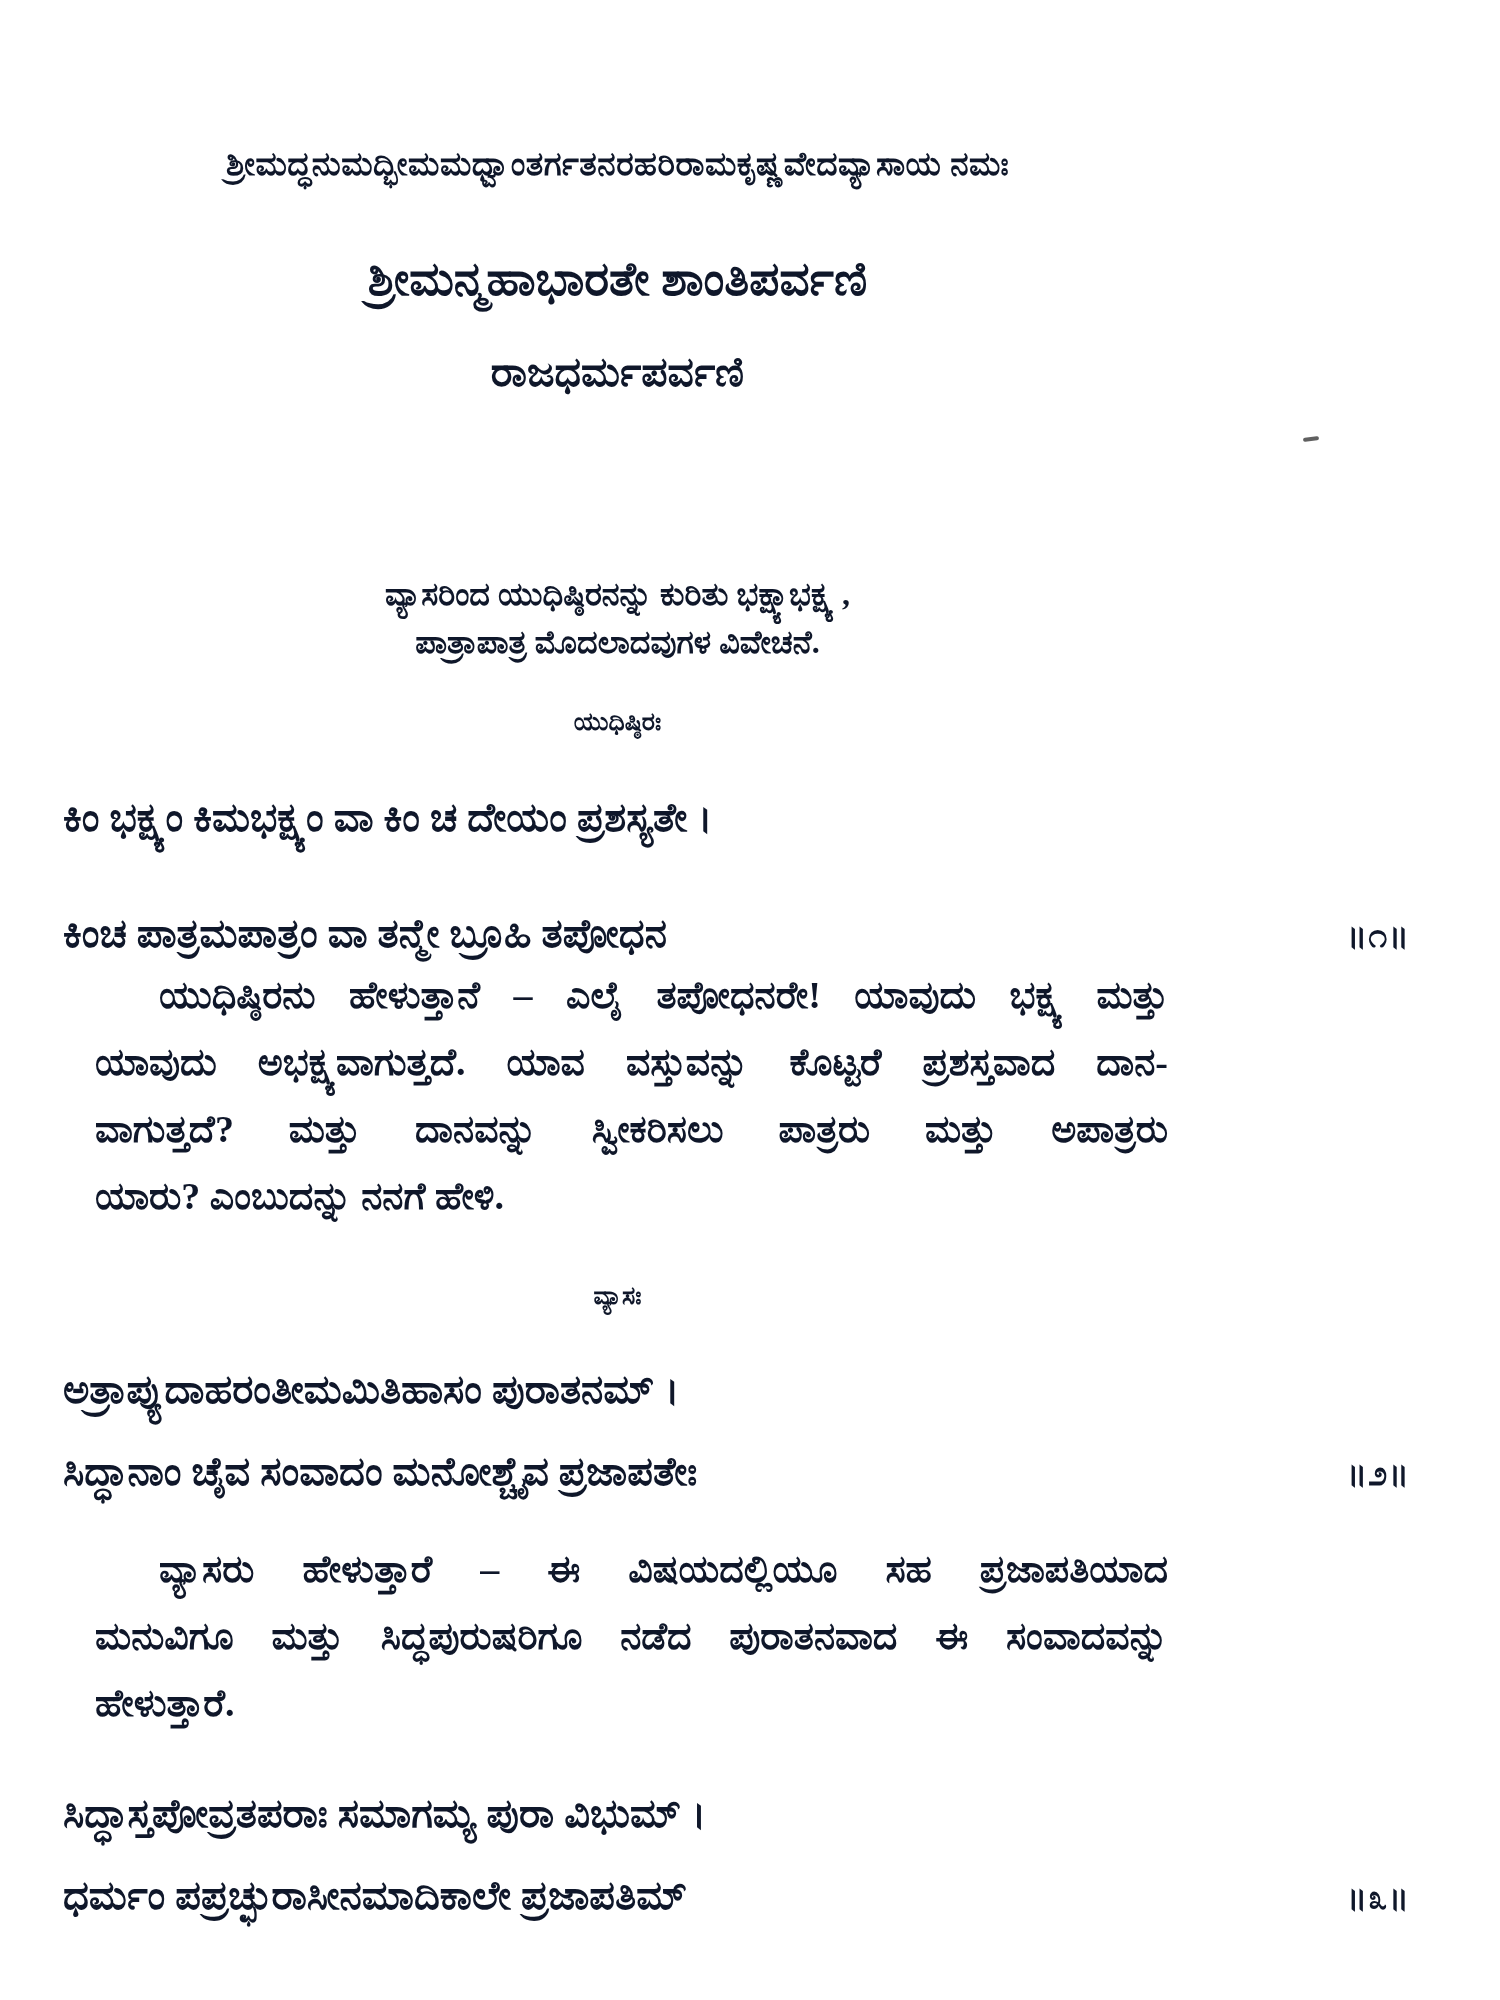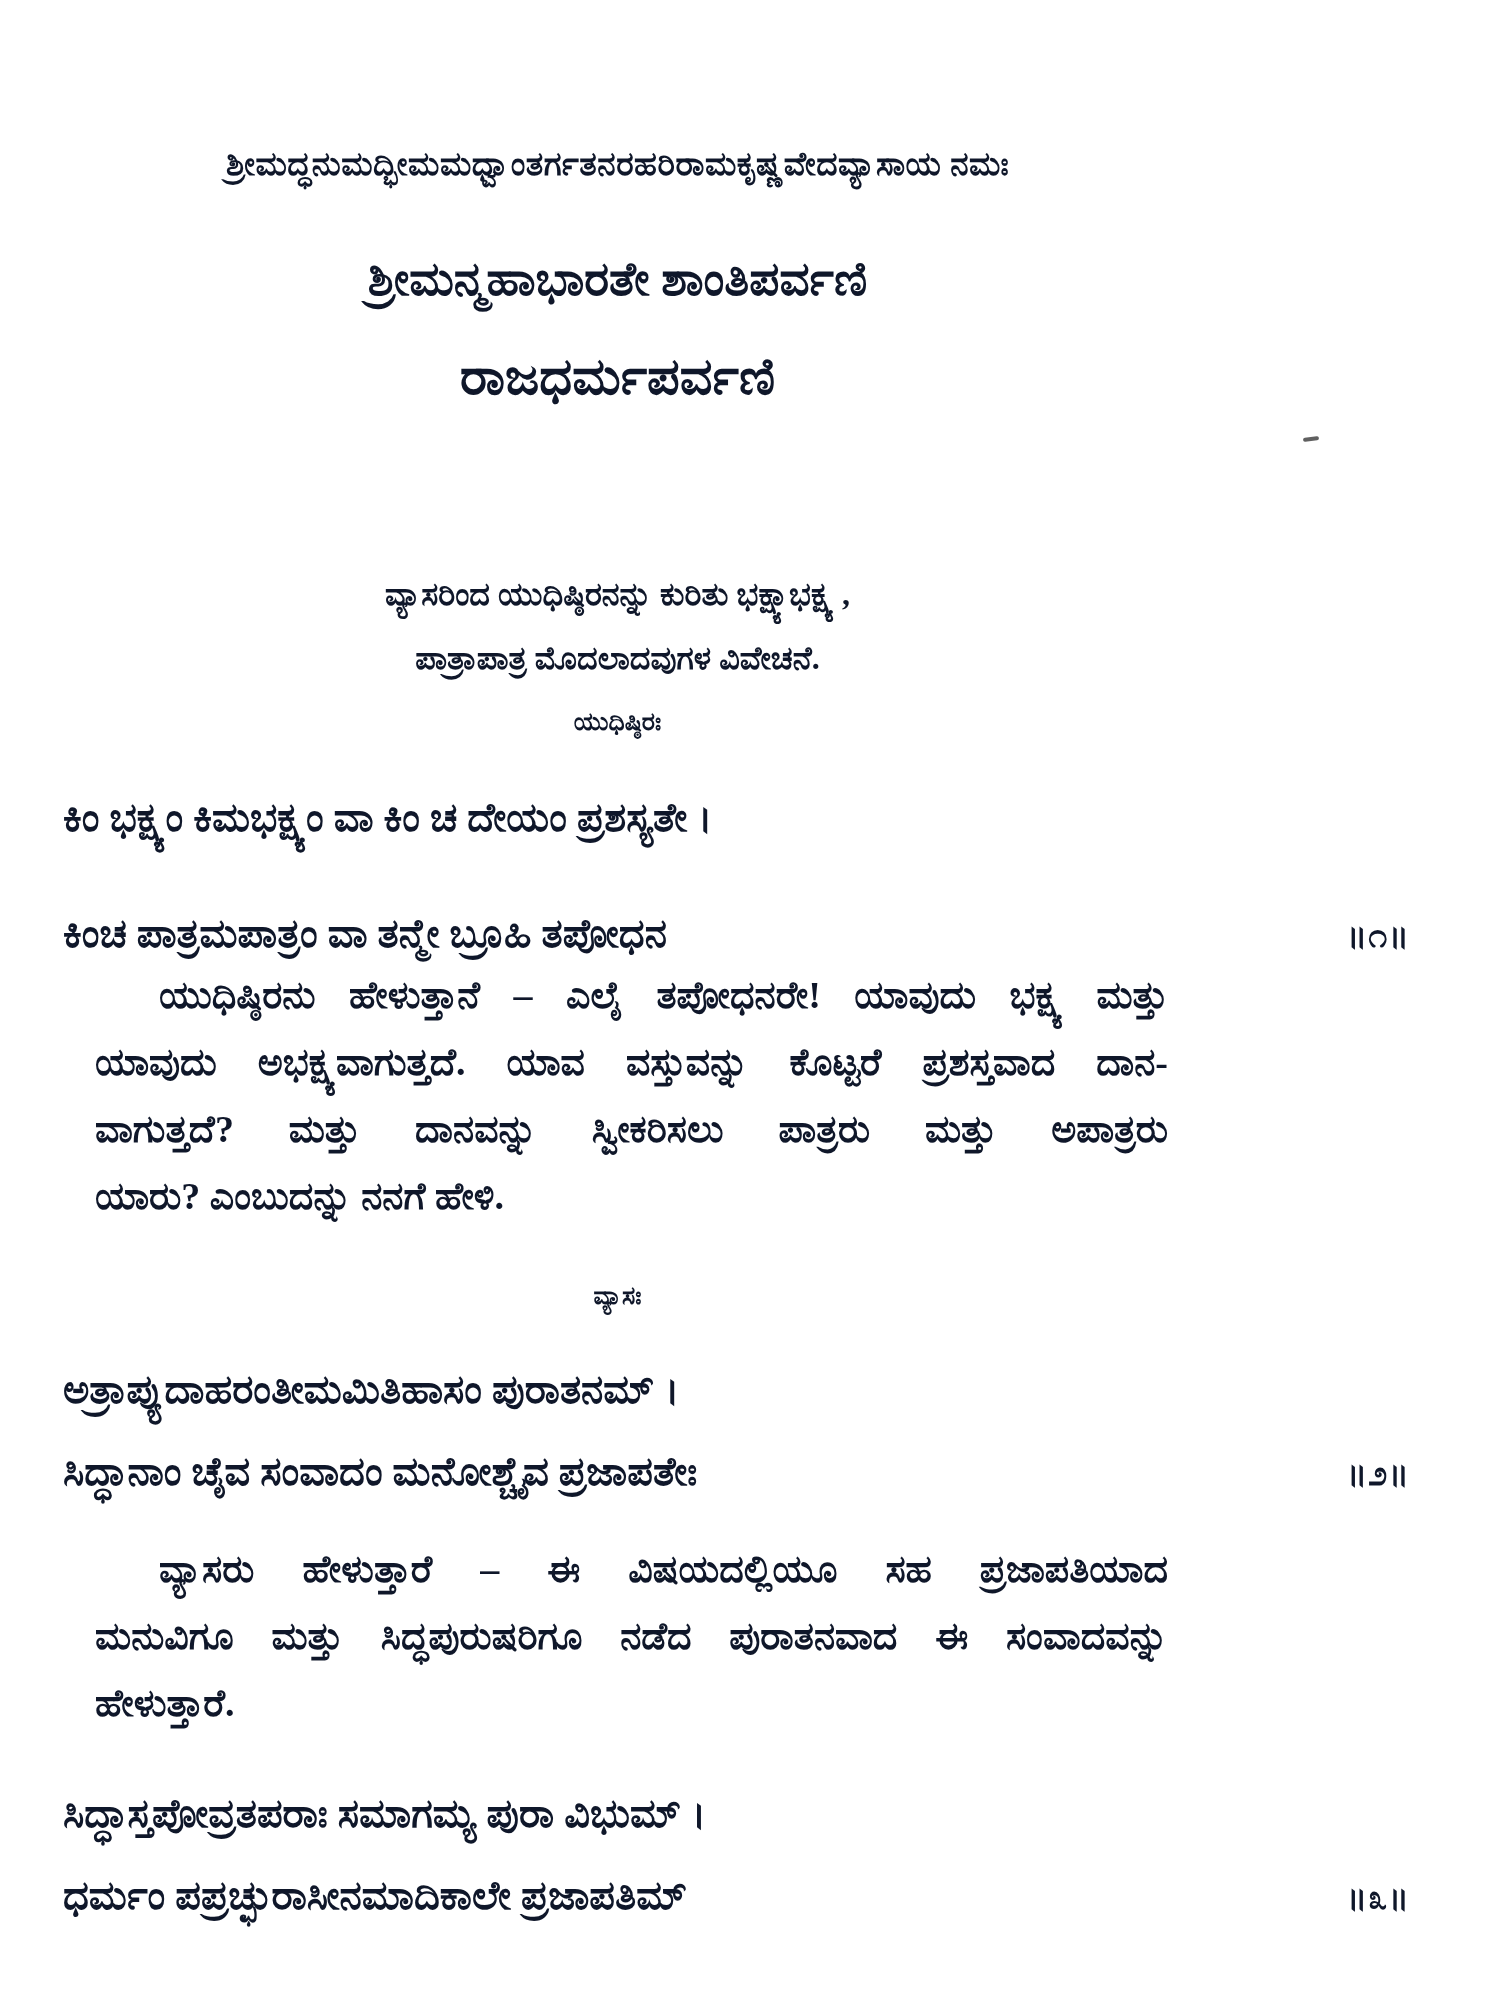--- a/index.html
+++ b/index.html
@@ -9,25 +9,25 @@
     height: 2000px;
     background: #ffffff;
     overflow: hidden;
     font-family: "Liberation Serif", "DejaVu Serif", serif;
     color: #0f172a;
   }
   .line { position: absolute; left: 63px; right: 328px; white-space: nowrap; }
   .centered { text-align: center; }
   .invocation { top: 146px; font-size: 33px; font-weight: 700; letter-spacing: 0.5px; }
   .work-title { top: 252px; font-size: 47px; font-weight: 700; }
-  .parva-title { top: 348px; font-size: 51px; font-weight: 700; }
+  .parva-title { top: 348px; font-size: 41px; font-weight: 700; }
   .chapter-heading { top: 458px; font-size: 43px; font-weight: 700; }
   .summary { font-size: 32px; font-weight: 700; }
   .summary-1 { top: 576px; }
-  .summary-2 { top: 640px; }
+  .summary-2 { top: 624px; }
   .speaker { font-size: 25px; font-weight: 700; }
   .speaker-1 { top: 708px; }
   .speaker-2 { top: 1282px; }
   .verse-line { font-size: 40px; font-weight: 700; }
   .verse-row {
     position: absolute; left: 63px; right: 90px;
     display: flex; justify-content: space-between; align-items: baseline;
     font-size: 40px; font-weight: 700; white-space: nowrap;
   }
   .verse-number { font-size: 34px; font-weight: 700; letter-spacing: 1px; }

